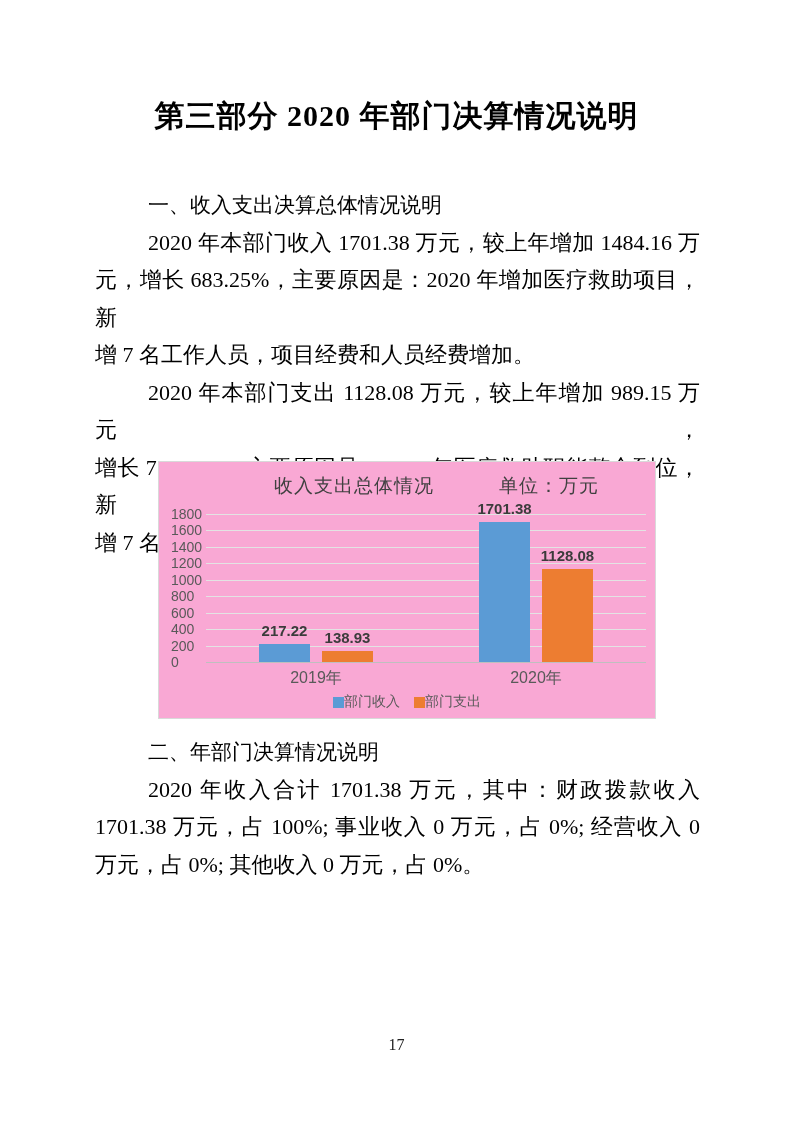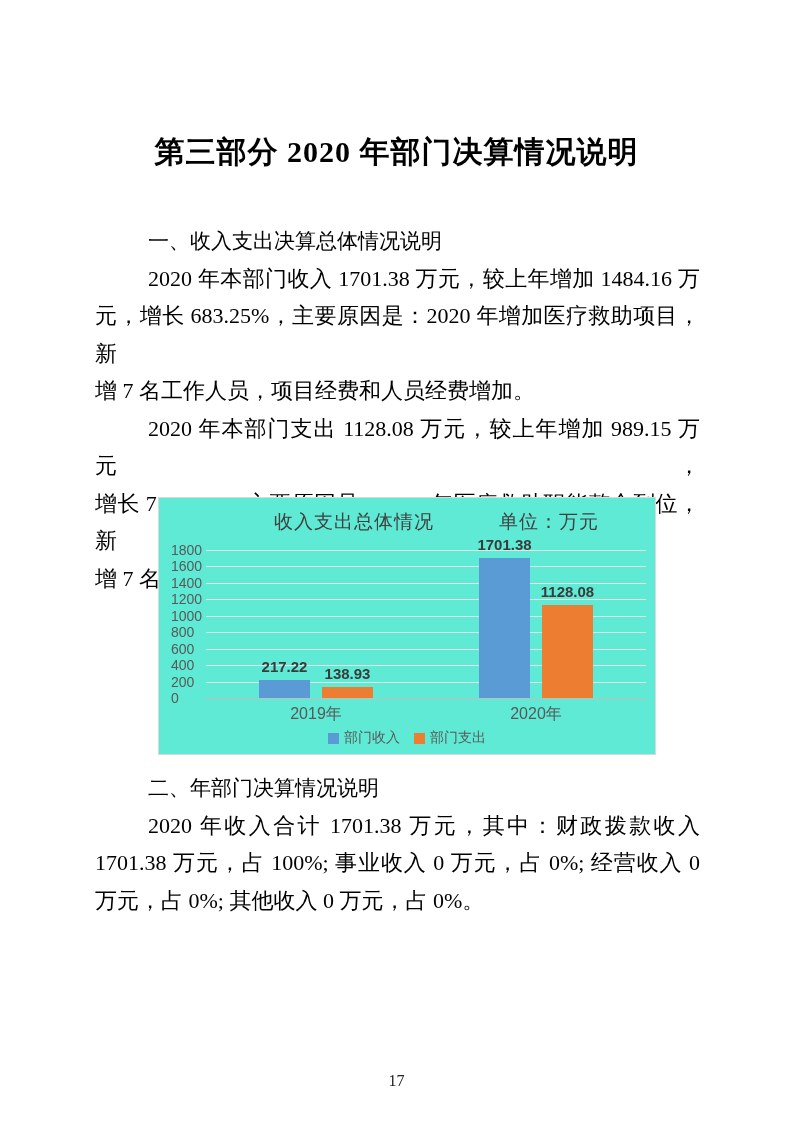--- a/index.html
+++ b/index.html
@@ -4,21 +4,21 @@
 <style>
   html, body { margin: 0; padding: 0; }
   body {
     width: 793px; height: 1122px;
     background: #ffffff;
     font-family: "Liberation Serif", "DejaVu Serif", serif;
     color: #000000;
     position: relative;
     overflow: hidden;
   }
-  .page { position: absolute; inset: 0; margin-top: 36px; }
+  .page { position: absolute; inset: 0; }
 
   .doc-title {
     position: absolute;
     top: 96px; left: 0; width: 100%;
     margin: 0;
     text-align: center;
     font-size: 30px;
     font-weight: 700;
     letter-spacing: 1px;
     font-family: "Liberation Serif", "DejaVu Serif", serif;
@@ -51,21 +51,21 @@
   }
   .para-line.last { text-align-last: left; }
   .para-line.first { text-indent: 53px; }
 
   
   .chart-box {
     position: absolute;
     left: 158px; top: 461px;
     width: 498px; height: 258px;
     border: 1.5px solid #d9d9d9;
-    background: #5eead4;
+    background: #f9a8d4;
     box-sizing: border-box;
     font-family: "Liberation Sans", "DejaVu Sans", sans-serif;
   }
   .chart-title {
     position: absolute; top: 11px; left: 115px;
     font-size: 19px; color: #404040; letter-spacing: 1px;
   }
   .chart-unit {
     position: absolute; top: 11px; left: 340px;
     font-size: 19px; color: #404040; letter-spacing: 1px;
@@ -105,21 +105,21 @@
     font-size: 16px;
     color: #595959;
     white-space: nowrap;
   }
   .legend {
     position: absolute;
     top: 231px; left: 0; width: 100%;
     display: flex; justify-content: center; align-items: center;
     gap: 14px;
   }
-  .legend-item { display: flex; align-items: center; gap: 5px; }
+  .legend-item { display: flex; align-items: center; }
   .legend-swatch { width: 11px; height: 11px; display: inline-block; }
   .legend-label { font-size: 14px; color: #595959; }
 
   .page-number {
     position: absolute;
     top: 1036px; left: 0; width: 100%;
     text-align: center;
     font-size: 16px;
     color: #222222;
   }

